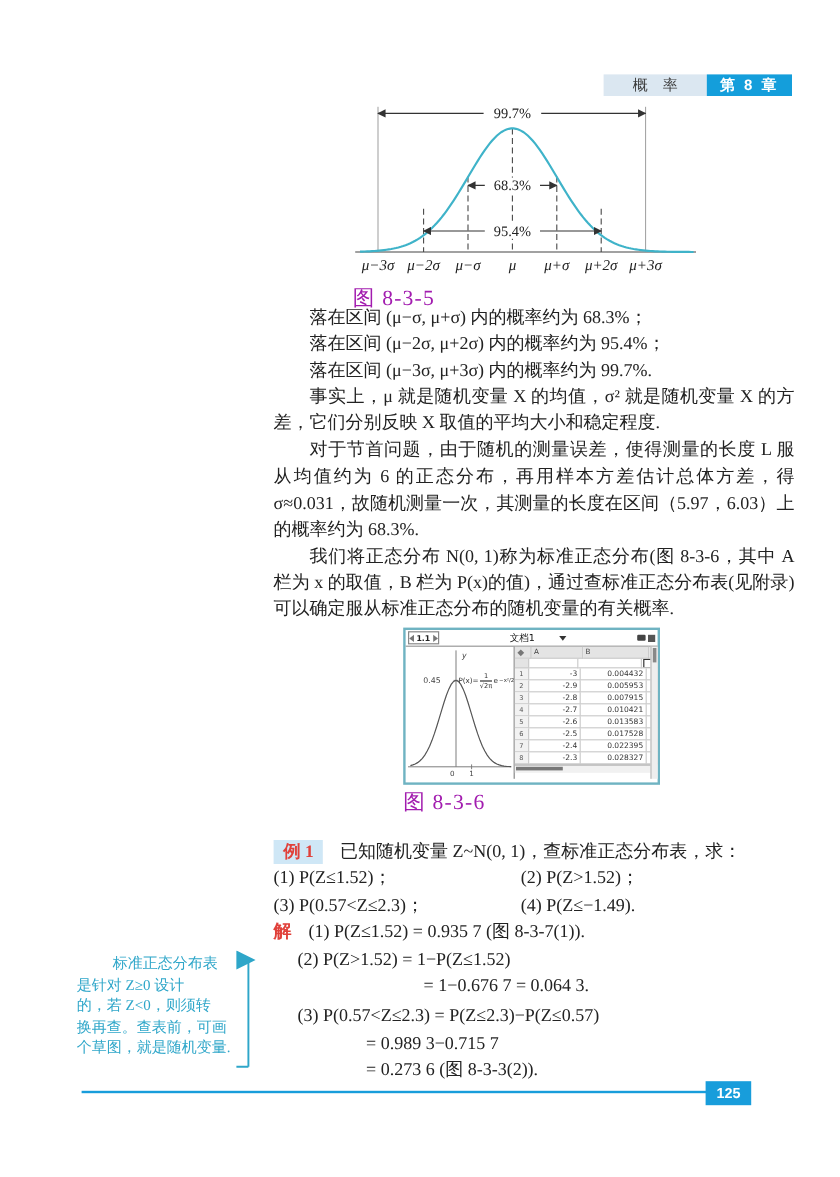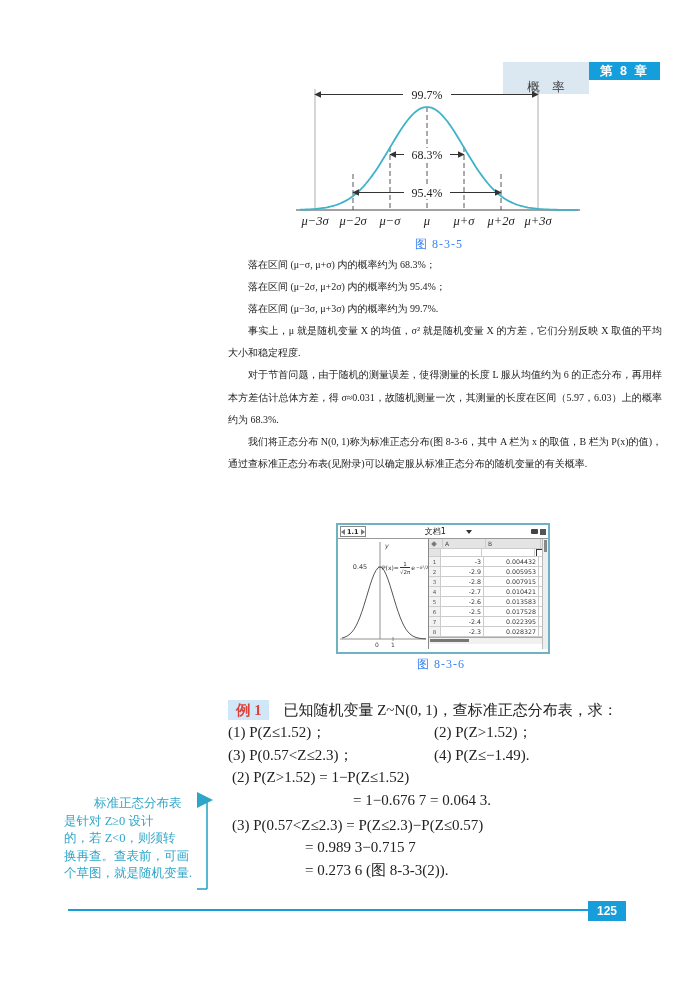--- a/index.html
+++ b/index.html
@@ -3,33 +3,33 @@
 <meta charset="utf-8">
 <style>
   html,body{margin:0;padding:0}
   body{
     width:700px;height:981px;background:#ffffff;position:relative;overflow:hidden;
     font-family:"Liberation Serif","DejaVu Serif",serif;color:#222;
   }
   
   .hdr{position:absolute;top:62px;right:40px;display:flex;height:18px;
        font-family:"Liberation Sans","DejaVu Sans",sans-serif;font-size:12.5px;line-height:18px}
-  .hdr-subject{background:#dbe7f1;color:#3a3a3a;padding:16px 14px;min-width:58px;text-align:center}
+  .hdr-subject{background:#dbe7f1;color:#3a3a3a;padding:0 14px;min-width:58px;text-align:center}
   .hdr-chapter{background:#149edb;color:#fff;padding:0 11px;font-weight:bold;letter-spacing:2px}
 
   
   .fig835{position:absolute;left:294px;top:86px;width:290px;height:148px}
   .fig835 svg{display:block}
   .fig835 text{font-family:"Liberation Serif","DejaVu Serif",serif}
-  .fig-cap{position:absolute;text-align:center;color:#3b82f6;font-size:12px;letter-spacing:1px}
+  .fig-cap{position:absolute;color:#a21caf;font-size:18px;letter-spacing:1px}
   .cap835{left:294px;top:236px;width:290px}
   .cap836{left:336px;top:656px;width:210px}
 
   
-  .main-col{position:absolute;left:228px;top:254px;width:434px;font-size:10px;line-height:22.1px;text-align:justify}
+  .main-col{position:absolute;left:228px;top:254px;width:434px;font-size:15px;line-height:22.1px;text-align:justify}
   .para{text-indent:2em;margin:0}
 
   
   .calc{position:absolute;left:336px;top:523px;width:210px;height:127px;background:#fff;
         border:2px solid #6fb3c2;font-family:"DejaVu Sans","Liberation Sans",sans-serif}
   .calc-top{height:13px;border-bottom:1px solid #999;display:flex;align-items:center;padding:0 2px}
   .calc-tab{display:inline-flex;align-items:center;border:1px solid #888;font-size:6.5px;
             padding:0 0;height:9px;color:#222;gap:2px;background:#fff}
   .tri{width:0;height:0;display:inline-block}
   .tri-l{border-top:3px solid transparent;border-bottom:3px solid transparent;border-right:4px solid #777}
@@ -64,21 +64,21 @@
   .sh-vscroll .thumb-v{width:3px;height:12px;background:#888;margin:1px auto 0}
 
   
   .example{position:absolute;left:228px;top:699px;width:436px;font-size:15px;line-height:22.4px}
   .ex-head{display:flex;align-items:center;gap:14px}
   .ex-badge{background:#cfe7f6;color:#e0403a;font-weight:bold;padding:0 8px;height:20px;line-height:20px;font-size:14.5px;flex:none}
   .q-row{display:flex}
   .q-row .q1{width:206px}
   .sol-line{white-space:nowrap}
   .sol-label{color:#e0403a;font-weight:bold;margin-right:14px}
-  .ind20{margin-left:4px}
+  .ind20{margin-left:20px}
   .ind125{margin-left:125px}
   .ind178{margin-left:77px}
   .mt4{margin-top:3px}
 
   
   .mnote{position:absolute;left:64px;top:795px;width:138px;color:#2ea6c9;font-size:12.5px;line-height:17.5px}
   .mnote .first{padding-left:30px}
   .mnote-deco{position:absolute;left:196px;top:792px;width:18px;height:102px}
 
   
@@ -267,20 +267,23 @@
     <span>已知随机变量 Z~N(0, 1)，查标准正态分布表，求：</span>
   </div>
   <div class="q-row">
     <span class="q1">(1) P(Z≤1.52)；</span>
     <span>(2) P(Z&gt;1.52)；</span>
   </div>
   <div class="q-row">
     <span class="q1">(3) P(0.57&lt;Z≤2.3)；</span>
     <span>(4) P(Z≤−1.49).</span>
   </div>
+  <div class="sol-line">
+    <span class="sol-label">解</span><span>(1) P(Z≤1.52) = 0.935 7 (图 8-3-7(1)).</span>
+  </div>
   <div class="sol-line ind20">(2) P(Z&gt;1.52) = 1−P(Z≤1.52)</div>
   <div class="sol-line ind125">= 1−0.676 7 = 0.064 3.</div>
   <div class="sol-line ind20 mt4">(3) P(0.57&lt;Z≤2.3) = P(Z≤2.3)−P(Z≤0.57)</div>
   <div class="sol-line ind178">= 0.989 3−0.715 7</div>
   <div class="sol-line ind178">= 0.273 6 (图 8-3-3(2)).</div>
 </div>
 
 <div class="mnote">
   <div class="first">标准正态分布表</div>
   <div>是针对 Z≥0 设计</div>

